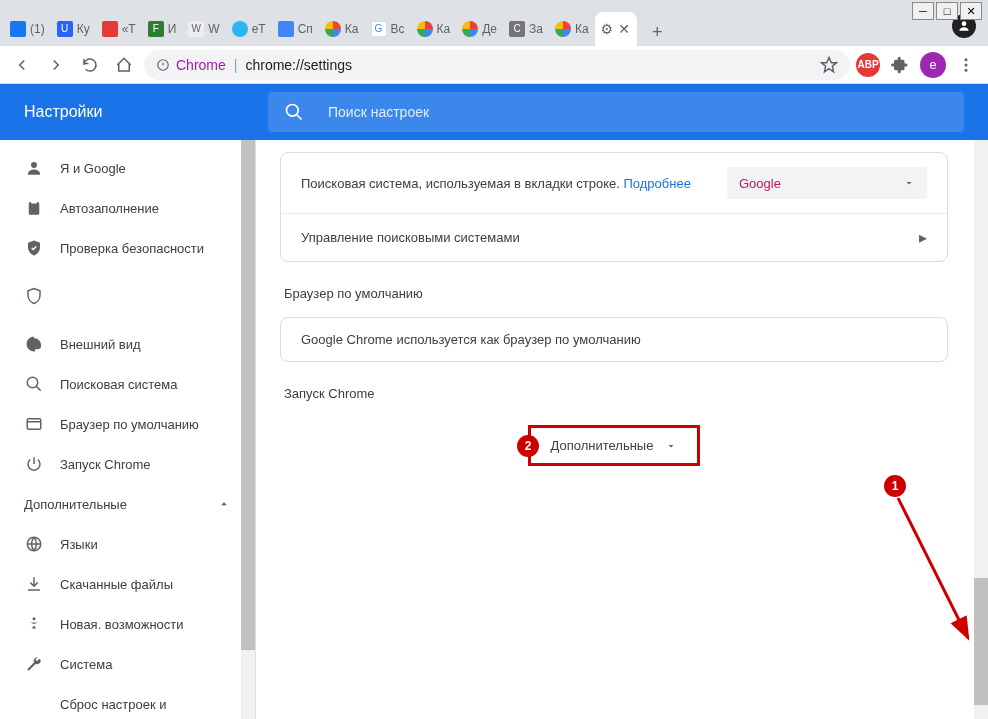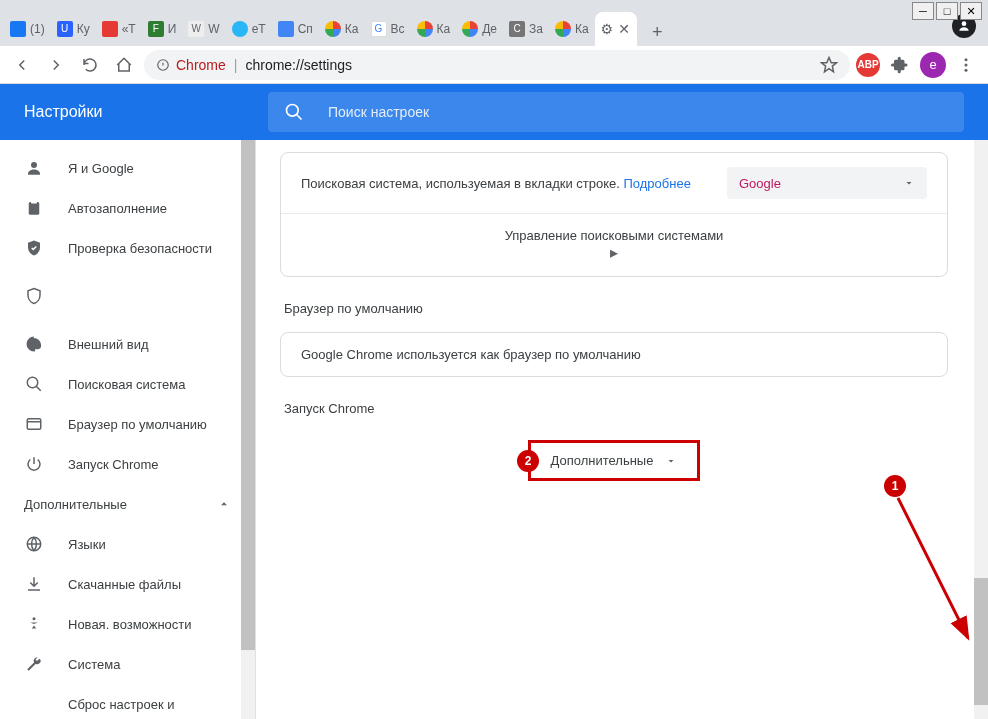--- a/index.html
+++ b/index.html
@@ -17,51 +17,51 @@
 .tab-close { width: 14px; height: 14px; display: flex; align-items: center; justify-content: center; font-size: 14px; color: #5f6368; }
 .new-tab { width: 28px; height: 28px; border-radius: 50%; display: flex; align-items: center; justify-content: center; font-size: 18px; color: #5f6368; margin-left: 6px; cursor: pointer; }
 .tab-strip-right { position: absolute; right: 12px; top: 14px; }
 .avatar-dark { width: 24px; height: 24px; border-radius: 50%; background: #202124; color: #fff; display: flex; align-items: center; justify-content: center; font-size: 12px; }
 
 
 .toolbar { height: 38px; background: #fff; border-bottom: 1px solid #dadce0; display: flex; align-items: center; padding: 0 8px; gap: 6px; }
 .toolbar-btn { width: 28px; height: 28px; border-radius: 50%; display: flex; align-items: center; justify-content: center; color: #5f6368; cursor: pointer; }
 .toolbar-btn svg { width: 18px; height: 18px; }
 .omnibox { flex: 1; height: 30px; background: #f1f3f4; border-radius: 15px; display: flex; align-items: center; padding: 0 12px; gap: 8px; color: #202124; font-size: 14px; }
-.omnibox-secure { color: #b91c1c; display: flex; align-items: center; gap: 6px; }
+.omnibox-secure { color: #a21caf; display: flex; align-items: center; gap: 6px; }
 .omnibox-divider { color: #9aa0a6; }
 .omnibox-star { margin-left: auto; color: #5f6368; }
 .ext-icon { width: 24px; height: 24px; border-radius: 50%; display: flex; align-items: center; justify-content: center; font-size: 10px; font-weight: bold; }
 .profile-avatar { width: 26px; height: 26px; border-radius: 50%; background: #9c27b0; color: #fff; display: flex; align-items: center; justify-content: center; font-size: 13px; }
 
 
 .settings-header { height: 56px; background: #1a73e8; display: flex; align-items: center; padding: 0 24px; gap: 24px; }
 .settings-title { color: #fff; font-size: 16px; font-weight: 500; width: 220px; }
 .search-box { flex: 1; height: 40px; background: rgba(255,255,255,0.15); border-radius: 4px; display: flex; align-items: center; padding: 0 16px; gap: 24px; color: #fff; }
 .search-box input { background: transparent; border: none; outline: none; color: #fff; font-size: 14px; flex: 1; }
 .search-box input::placeholder { color: rgba(255,255,255,0.85); }
 
 
 .settings-body { display: flex; height: calc(719px - 46px - 38px - 56px); }
 .sidebar-wrap { width: 256px; position: relative; border-right: 1px solid #e0e0e0; }
 .sidebar { height: 100%; overflow-y: auto; padding: 8px 0; }
 .sidebar-scroll { position: absolute; right: 0; top: 0; width: 14px; height: 100%; background: #f1f1f1; }
 .sidebar-scroll-thumb { width: 100%; background: #c1c1c1; position: absolute; }
-.sidebar-item { height: 40px; display: flex; align-items: center; padding: 0 24px; gap: 24px; color: #3c4043; font-size: 13px; cursor: pointer; }
+.sidebar-item { height: 40px; display: flex; align-items: center; padding: 0 24px; gap: 16px; color: #3c4043; font-size: 13px; cursor: pointer; }
 .sidebar-item .icon { width: 20px; height: 20px; display: flex; align-items: center; justify-content: center; color: #5f6368; }
 .sidebar-section { height: 40px; display: flex; align-items: center; justify-content: space-between; padding: 0 24px; color: #3c4043; font-size: 13px; cursor: pointer; }
 
 
 .content-wrap { flex: 1; position: relative; background: #fff; }
 .content { height: 100%; overflow-y: auto; padding: 0 40px 20px 24px; }
 .content-scroll { position: absolute; right: 0; top: 0; width: 14px; height: 100%; background: #f1f1f1; }
 .content-scroll-thumb { width: 100%; background: #c1c1c1; position: absolute; }
 .card { border: 1px solid #dadce0; border-radius: 8px; background: #fff; margin-bottom: 24px; }
 .card-row { padding: 14px 20px; display: flex; align-items: center; font-size: 13px; color: #3c4043; }
-.card-row + .card-row { border-top: 1px solid #e8eaed; flex-direction: column; }
+.card-row + .card-row { border-top: 1px solid #e8eaed; }
 .card-row-text { flex: 1; }
 .link { color: #1a73e8; cursor: pointer; }
 .select-box { width: 200px; height: 32px; border: none; background: #f1f3f4; border-radius: 4px; padding: 0 12px; display: flex; align-items: center; justify-content: space-between; color: #be185d; font-size: 13px; }
 .chevron-right { color: #5f6368; font-size: 16px; }
 .section-title { font-size: 13px; color: #3c4043; font-weight: 500; margin: 8px 0 16px 4px; }
 .radio-row { padding: 14px 20px; display: flex; align-items: center; gap: 24px; font-size: 13px; color: #3c4043; cursor: pointer; }
 .radio-row + .radio-row { border-top: 1px solid #e8eaed; }
 .radio { width: 18px; height: 18px; border: 2px solid #5f6368; border-radius: 50%; position: relative; }
 .radio.checked { border-color: #1a73e8; }
 .radio.checked::after { content: ''; position: absolute; width: 9px; height: 9px; background: #1a73e8; border-radius: 50%; top: 50%; left: 50%; transform: translate(-50%, -50%); }

